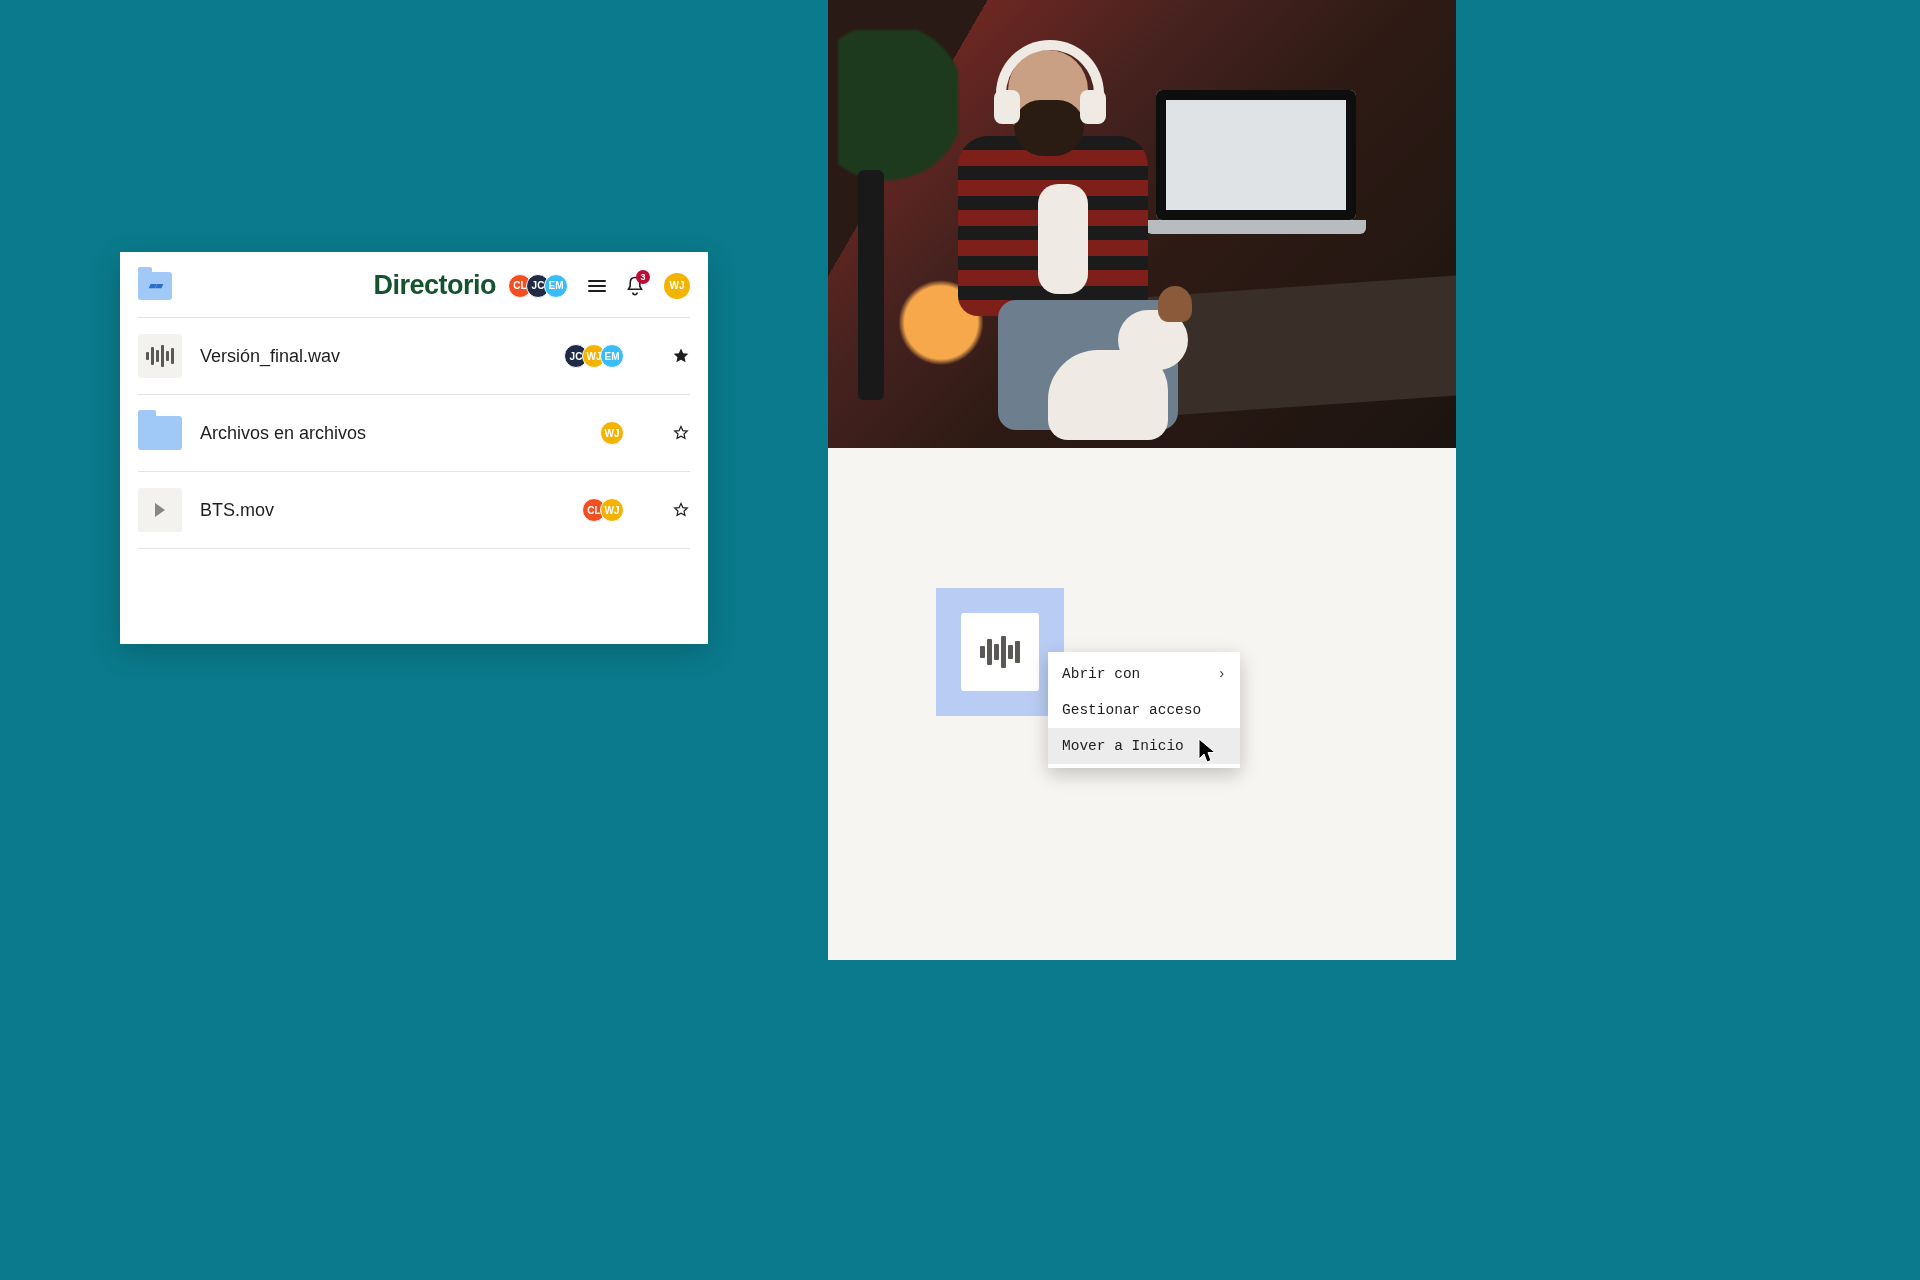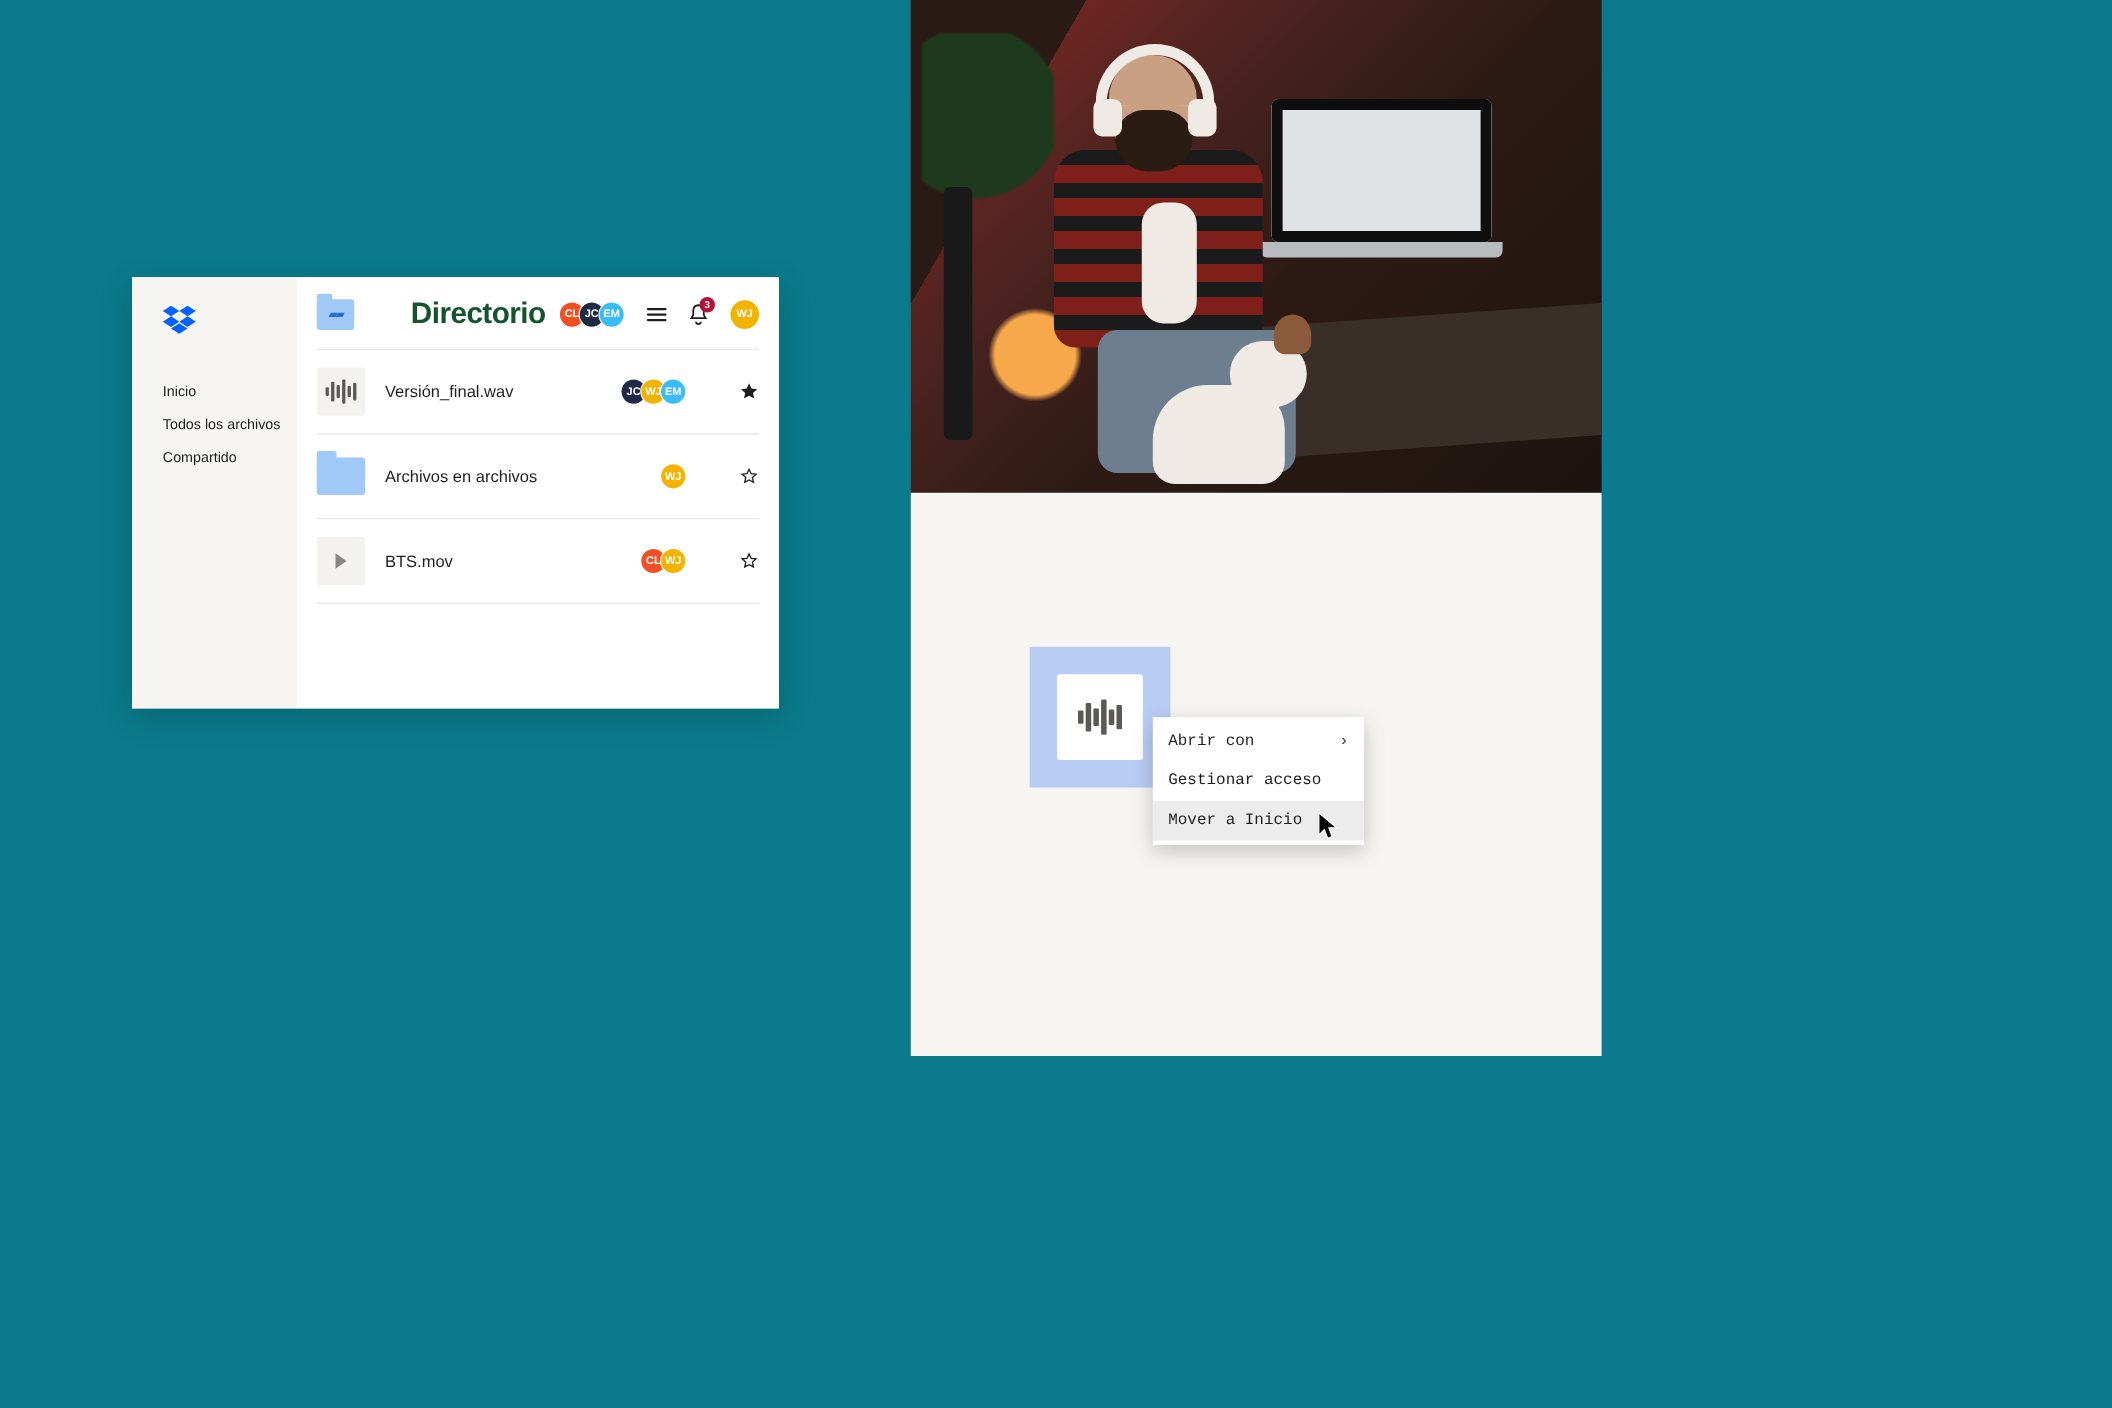--- a/index.html
+++ b/index.html
@@ -133,21 +133,21 @@
     background:rgba(0,0,0,.55);border-radius:3px;
   }
   .file-thumb.video-thumb{background:#f4f2ef;}
   .play-tri{
     width:0;height:0;border-left:10px solid #8a8782;
     border-top:7px solid transparent;border-bottom:7px solid transparent;
   }
   .waveform{display:flex;align-items:center;gap:2px;}
   .waveform span{width:3px;background:#5a5955;border-radius:1px;}
   .file-name{
-    font-size:15px;color:#1e1e1e;flex:1;
+    font-size:18px;color:#1e1e1e;flex:1;
   }
   .row-avatars{display:flex;margin-right:30px;}
   .star{cursor:pointer;}
   .star svg{display:block;}
 
   
   .right-col{
     position:absolute;
     left:828px;top:0;width:628px;height:960px;
     display:flex;flex-direction:column;
@@ -268,36 +268,20 @@
   }
   .cursor svg{display:block;}
 </style>
 </head>
 <body>
 
 <div class="stage">
 
   <div class="card">
 
-    <aside class="sidebar">
-      <div class="logo">
-        <svg width="30" height="26" viewBox="0 0 30 26">
-          <g fill="#0061ff">
-            <polygon points="7.5,0 15,4.8 7.5,9.6 0,4.8"></polygon>
-            <polygon points="22.5,0 30,4.8 22.5,9.6 15,4.8"></polygon>
-            <polygon points="7.5,9.6 15,14.4 7.5,19.2 0,14.4"></polygon>
-            <polygon points="22.5,9.6 30,14.4 22.5,19.2 15,14.4"></polygon>
-            <polygon points="15,15.8 22.5,20.6 15,25.4 7.5,20.6"></polygon>
-          </g>
-        </svg>
-      </div>
-      <div class="nav-item">Inicio</div>
-      <div class="nav-item">Todos los archivos</div>
-      <div class="nav-item">Compartido</div>
-    </aside>
 
     <main class="main">
 
       <div class="header-row">
         <div class="folder-icon">
           <div class="people">▰▰</div>
         </div>
         <div class="title">Directorio</div>
 
         <div class="avatars">

